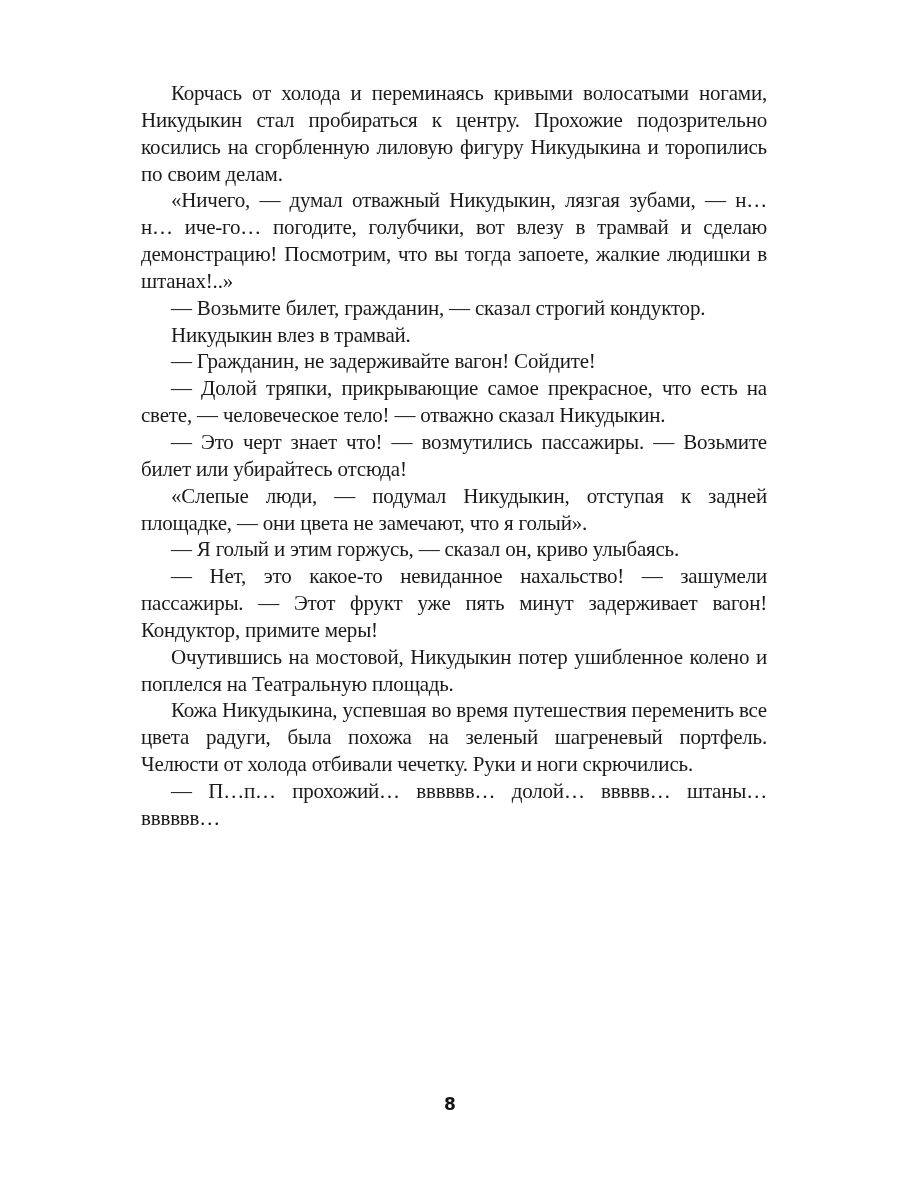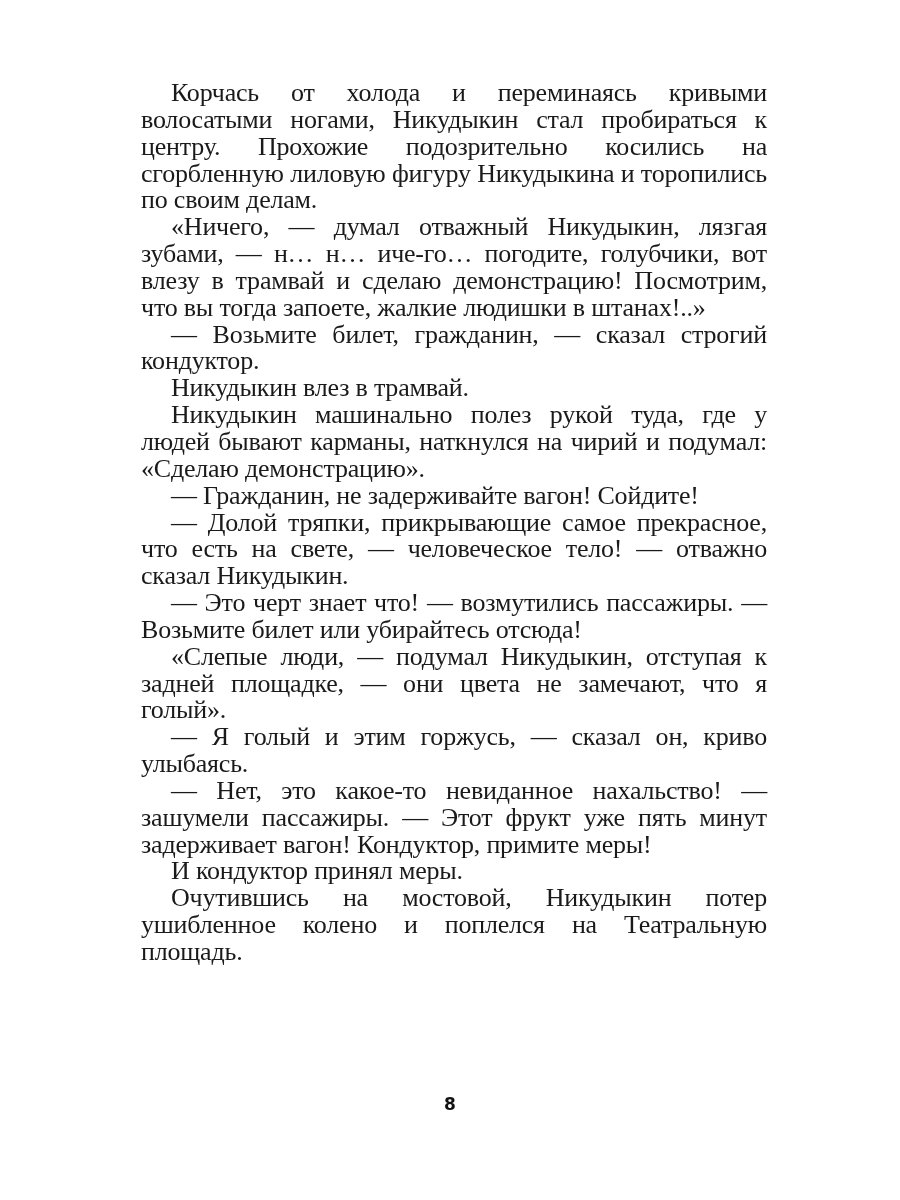--- a/index.html
+++ b/index.html
@@ -3,21 +3,21 @@
 <meta charset="utf-8">
 <style>
   html, body { margin: 0; padding: 0; background: #ffffff; }
   body { width: 900px; height: 1200px; position: relative; overflow: hidden; }
   .page {
     position: absolute;
     left: 141px;
     top: 80px;
     width: 626px;
     font-family: "Liberation Serif", "DejaVu Serif", serif;
-    font-size: 26px;
+    font-size: 21px;
     line-height: 26.85px;
     color: #1a1a1a;
     letter-spacing: -0.2px;
   }
   .para {
     margin: 0;
     text-indent: 30px;
     text-align: justify;
     hyphens: manual;
   }
@@ -34,24 +34,24 @@
   }
 </style>
 </head>
 <body>
 
 <div class="page">
   <p class="para">Корчась от холода и переминаясь кривыми волосатыми ногами, Никудыкин стал пробираться к центру. Прохожие подозрительно косились на сгорбленную лиловую фигуру Никудыкина и торопились по своим делам.</p>
   <p class="para">«Ничего, — думал отважный Никудыкин, лязгая зубами, — н… н… иче-го… погодите, голубчики, вот влезу в трамвай и сделаю демонстрацию! Посмотрим, что вы тогда запоете, жалкие людишки в штанах!..»</p>
   <p class="para">— Возьмите билет, гражданин, — сказал строгий кондуктор.</p>
   <p class="para">Никудыкин влез в трамвай.</p>
-  <p class="para">Никудыкин машинально полез рукой туда, где у людей бывают карманы, наткнулся на чирий и подумал: «Сделаю демонстрацию».</p>
   <p class="para">— Гражданин, не задерживайте вагон! Сойдите!</p>
   <p class="para">— Долой тряпки, прикрывающие самое прекрасное, что есть на свете, — человеческое тело! — отважно сказал Никудыкин.</p>
   <p class="para">— Это черт знает что! — возмутились пассажиры. — Возьмите билет или убирайтесь отсюда!</p>
   <p class="para">«Слепые люди, — подумал Никудыкин, отступая к задней площадке, — они цвета не замечают, что я голый».</p>
   <p class="para">— Я голый и этим горжусь, — сказал он, криво улыбаясь.</p>
   <p class="para">— Нет, это какое-то невиданное нахальство! — зашумели пассажиры. — Этот фрукт уже пять минут задерживает вагон! Кондуктор, примите меры!</p>
-  <p class="para">И кондуктор принял меры.</p>
   <p class="para">Очутившись на мостовой, Никудыкин потер ушибленное колено и поплелся на Театральную площадь.</p>
+  <p class="para">Кожа Никудыкина, успевшая во время путешествия переменить все цвета радуги, была похожа на зеленый шагреневый портфель. Челюсти от холода отбивали чечетку. Руки и ноги скрючились.</p>
+  <p class="para">— П…п… прохожий… вввввв… долой… ввввв… штаны… вввввв…</p>
 </div>
 
 <div class="page-number">8</div>
 
 </body></html>

